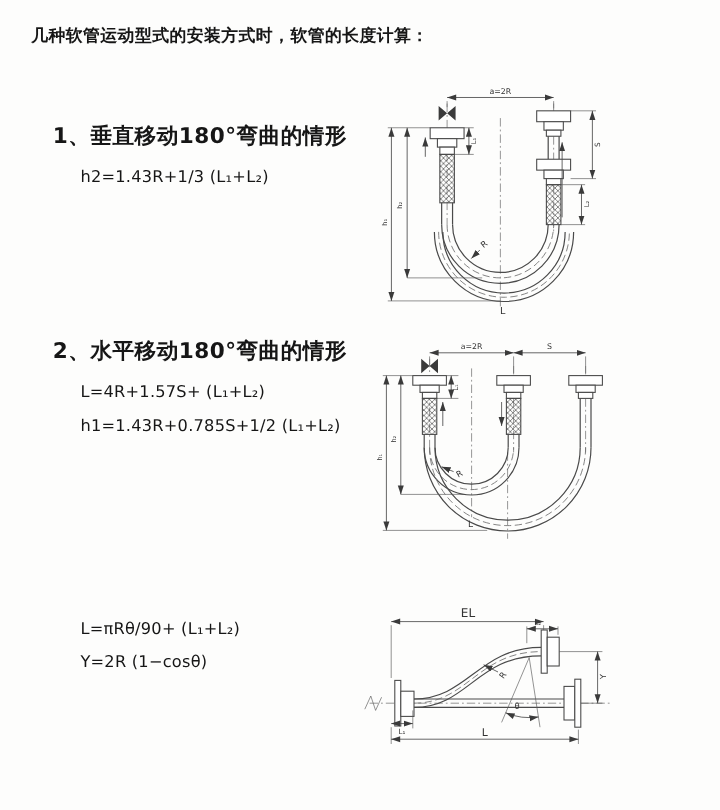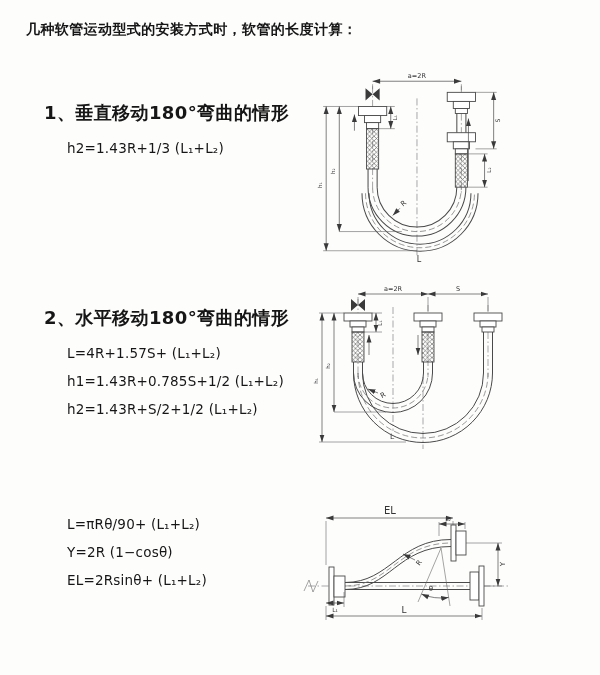--- a/index.html
+++ b/index.html
@@ -132,25 +132,24 @@
   </g>
 
   <g>
     <line class="dim" x1="93" y1="139" x2="86" y2="146" marker-end="url(#mE)"></line>
     <text transform="translate(98,136) rotate(-38)" font-size="7" text-anchor="middle">R</text>
   </g>
 
   <text x="112" y="192" font-size="8" text-anchor="middle">L</text>
 </svg>
 
-<div class="sec" style="top:306px">
+<div class="sec" style="top:280px">
   <div class="heading">2、水平移动180°弯曲的情形</div>
   <div class="formula">L=4R+1.57S+ (L₁+L₂)</div>
   <div class="formula">h1=1.43R+0.785S+1/2 (L₁+L₂)</div>
-  <div class="formula">h2=1.43R+S/2+1/2 (L₁+L₂)</div>
 </div>
 
 <svg class="diagram" style="left:306px;top:281px" width="235" height="180" viewBox="0 0 235 180">
 
   <line class="cl" x1="87" y1="26" x2="87" y2="150"></line>
   <line class="cl" x1="117" y1="96" x2="117" y2="168"></line>
 
   <g>
     <line class="ext" x1="52" y1="16" x2="52" y2="24"></line>
     <line class="ext" x1="122" y1="16" x2="122" y2="30"></line>
@@ -231,21 +230,20 @@
     <line class="dim" x1="72" y1="112" x2="62" y2="108" marker-end="url(#mE)"></line>
     <text transform="translate(78,116) rotate(-30)" font-size="7" text-anchor="middle">R</text>
   </g>
 
   <text x="86" y="158" font-size="7.5" text-anchor="middle">L</text>
 </svg>
 
 <div class="sec" style="top:510px">
   <div class="formula">L=πRθ/90+ (L₁+L₂)</div>
   <div class="formula">Y=2R (1−cosθ)</div>
-  <div class="formula">EL=2Rsinθ+ (L₁+L₂)</div>
 </div>
 
 <svg class="diagram" style="left:298px;top:498px" width="265" height="140" viewBox="0 0 265 140">
 
   <line class="cl" x1="10" y1="88" x2="210" y2="88"></line>
   <path class="ext" d="M6,93 L11,82 L15,94 L20,83"></path>
 
   <g>
     <rect class="part" x="31" y="69" width="5" height="38"></rect>
     <rect class="part" x="36" y="78" width="11" height="21"></rect>

